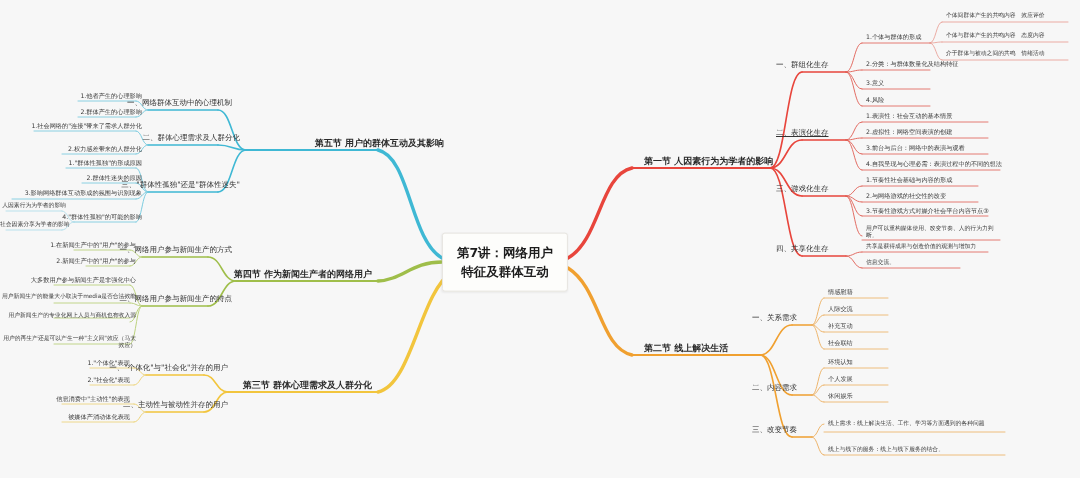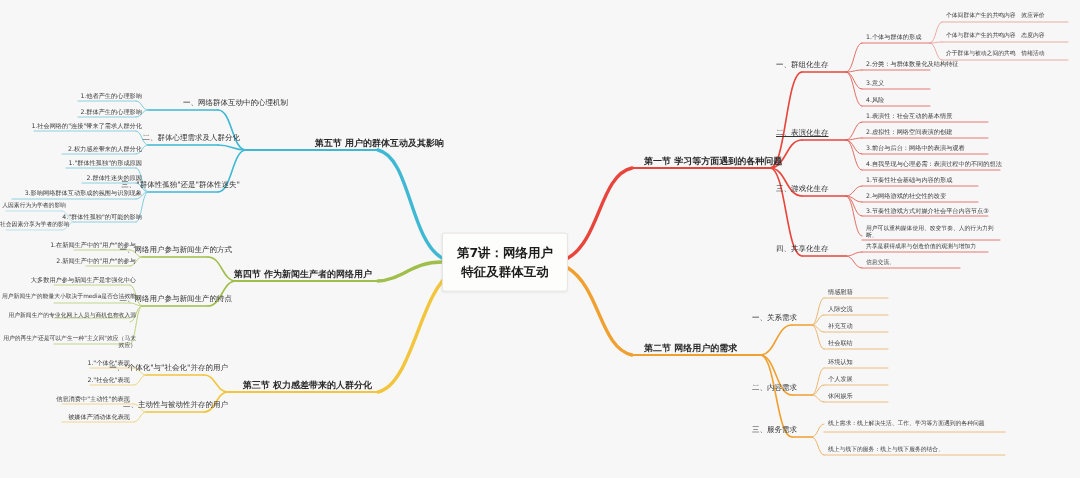--- a/index.html
+++ b/index.html
@@ -197,21 +197,21 @@
       <path d="M134 404 L 62 404" stroke="#ecd071" stroke-width="0.8"></path>
       <path d="M134 422 L 62 422" stroke="#ecd071" stroke-width="0.8"></path>
     </g>
   </svg>
 
   <div class="center">
     <div>第7讲：网络用户</div>
     <div>特征及群体互动</div>
   </div>
 
-  <div class="node r sec" style="left:644px;top:161px;">第一节 学习等方面遇到的各种问题</div>
+  <div class="node r sec" style="left:644px;top:161px;">第一节 人因素行为为学者的影响</div>
 
   <div class="node r sub" style="left:776px;top:65px;">一、群组化生存</div>
   <div class="node r sub" style="left:776px;top:133px;text-decoration:underline;">二、表演化生存</div>
   <div class="node r sub" style="left:776px;top:189px;">三、游戏化生存</div>
   <div class="node r sub" style="left:776px;top:249px;text-align:right;">四、共享化生存</div>
 
   <div class="node r leaf" style="left:866px;top:37px;">1.个体与群体的形成</div>
   <div class="node r leaf" style="left:866px;top:64px;">2.分类：与群体数量化及结构特征</div>
   <div class="node r leaf" style="left:866px;top:83px;">3.意义</div>
   <div class="node r leaf" style="left:866px;top:100px;">4.风险</div>
@@ -226,41 +226,41 @@
   <div class="node r leaf" style="left:866px;top:164px;">4.自我呈现与心理必需：表演过程中的不同的想法</div>
 
   <div class="node r leaf" style="left:866px;top:180px;">1.节奏性社会基础与内容的形成</div>
   <div class="node r leaf" style="left:866px;top:196px;">2.与网络游戏的社交性的改变</div>
   <div class="node r leaf" style="left:866px;top:211px;">3.节奏性游戏方式对媒介社会平台内容节点③</div>
   <div class="node r leaf2 wrap" style="left:866px;top:232px;width:132px;white-space:normal;">用户可以重构媒体使用、改变节奏、人的行为力判断。</div>
 
   <div class="node r leaf2" style="left:866px;top:247px;">共享是获得成果与创造价值的观测与增加力</div>
   <div class="node r leaf2" style="left:866px;top:263px;">信息交流。</div>
 
-  <div class="node r sec" style="left:644px;top:348px;">第二节 网络用户的需求</div>
+  <div class="node r sec" style="left:644px;top:348px;">第二节 线上解决生活</div>
 
   <div class="node r sub" style="left:752px;top:318px;">一、关系需求</div>
   <div class="node r sub" style="left:752px;top:388px;">二、内容需求</div>
-  <div class="node r sub" style="left:752px;top:430px;">三、服务需求</div>
+  <div class="node r sub" style="left:752px;top:430px;">三、改变节奏</div>
 
   <div class="node r leaf" style="left:828px;top:292px;">情感慰藉</div>
   <div class="node r leaf" style="left:828px;top:309px;">人际交流</div>
   <div class="node r leaf" style="left:828px;top:326px;">补充互动</div>
   <div class="node r leaf" style="left:828px;top:343px;">社会联结</div>
 
   <div class="node r leaf" style="left:828px;top:362px;">环境认知</div>
   <div class="node r leaf" style="left:828px;top:379px;">个人发展</div>
   <div class="node r leaf" style="left:828px;top:396px;">休闲娱乐</div>
 
   <div class="node r leaf2 wrap" style="left:828px;top:424px;width:180px;white-space:normal;">线上需求：线上解决生活、工作、学习等方面遇到的各种问题</div>
   <div class="node r leaf2" style="left:828px;top:450px;">线上与线下的服务：线上与线下服务的结合。</div>
 
   <div class="node l sec" style="left:0;width:444px;top:143px;">第五节 用户的群体互动及其影响</div>
 
-  <div class="node l sub" style="left:0;width:288px;top:103px;font-family:Liberation Mono, monospace;">一、网络群体互动中的心理机制</div>
+  <div class="node l sub" style="left:0;width:232px;top:103px;font-family:Liberation Mono, monospace;">一、网络群体互动中的心理机制</div>
   <div class="node l sub" style="left:0;width:240px;top:138px;">二、群体心理需求及人群分化</div>
   <div class="node l sub" style="left:0;width:240px;top:185px;">三、"群体性孤独"还是"群体性迷失"</div>
 
   <div class="node l leaf" style="left:0;width:142px;top:96px;">1.他者产生的心理影响</div>
   <div class="node l leaf" style="left:0;width:142px;top:112px;">2.群体产生的心理影响</div>
 
   <div class="node l leaf" style="left:0;width:142px;top:126px;">1.社会网络的"连接"带来了需求人群分化</div>
   <div class="node l leaf" style="left:0;width:142px;top:149px;">2.权力感差带来的人群分化</div>
 
   <div class="node l leaf" style="left:0;width:142px;top:163px;">1."群体性孤独"的形成原因</div>
@@ -277,21 +277,21 @@
   <div class="node l sub" style="left:0;width:232px;top:299px;">二、网络用户参与新闻生产的特点</div>
 
   <div class="node l leaf" style="left:0;width:136px;top:245px;">1.在新闻生产中的"用户"的参与</div>
   <div class="node l leaf" style="left:0;width:136px;top:261px;">2.新闻生产中的"用户"的参与</div>
 
   <div class="node l leaf" style="left:0;width:136px;top:280px;">大多数用户参与新闻生产是非强化中心</div>
   <div class="node l leaf2 wrap" style="left:0;width:136px;top:297px;white-space:normal;text-align:right;">用户新闻生产的能量大小取决于media是否合法效能</div>
   <div class="node l leaf2 wrap" style="left:0;width:136px;top:316px;white-space:normal;text-align:right;">用户新闻生产的专业化网上人员与商机也有收入源</div>
   <div class="node l leaf2 wrap" style="left:0;width:136px;top:342px;white-space:normal;text-align:right;">用户的再生产还是可以产生一种"主义回"效应（马太效应）</div>
 
-  <div class="node l sec" style="left:0;width:372px;top:385px;">第三节 权力感差带来的人群分化</div>
+  <div class="node l sec" style="left:0;width:372px;top:385px;">第三节 群体心理需求及人群分化</div>
 
   <div class="node l sub" style="left:0;width:228px;top:368px;">一、"个体化"与"社会化"并存的用户</div>
   <div class="node l sub" style="left:0;width:228px;top:405px;">二、主动性与被动性并存的用户</div>
 
   <div class="node l leaf" style="left:0;width:130px;top:363px;">1."个体化"表现</div>
   <div class="node l leaf" style="left:0;width:130px;top:380px;">2."社会化"表现</div>
 
   <div class="node l leaf" style="left:0;width:130px;top:399px;">信息消费中"主动性"的表现</div>
   <div class="node l leaf" style="left:0;width:130px;top:417px;">被媒体产消动体化表现</div>
 

